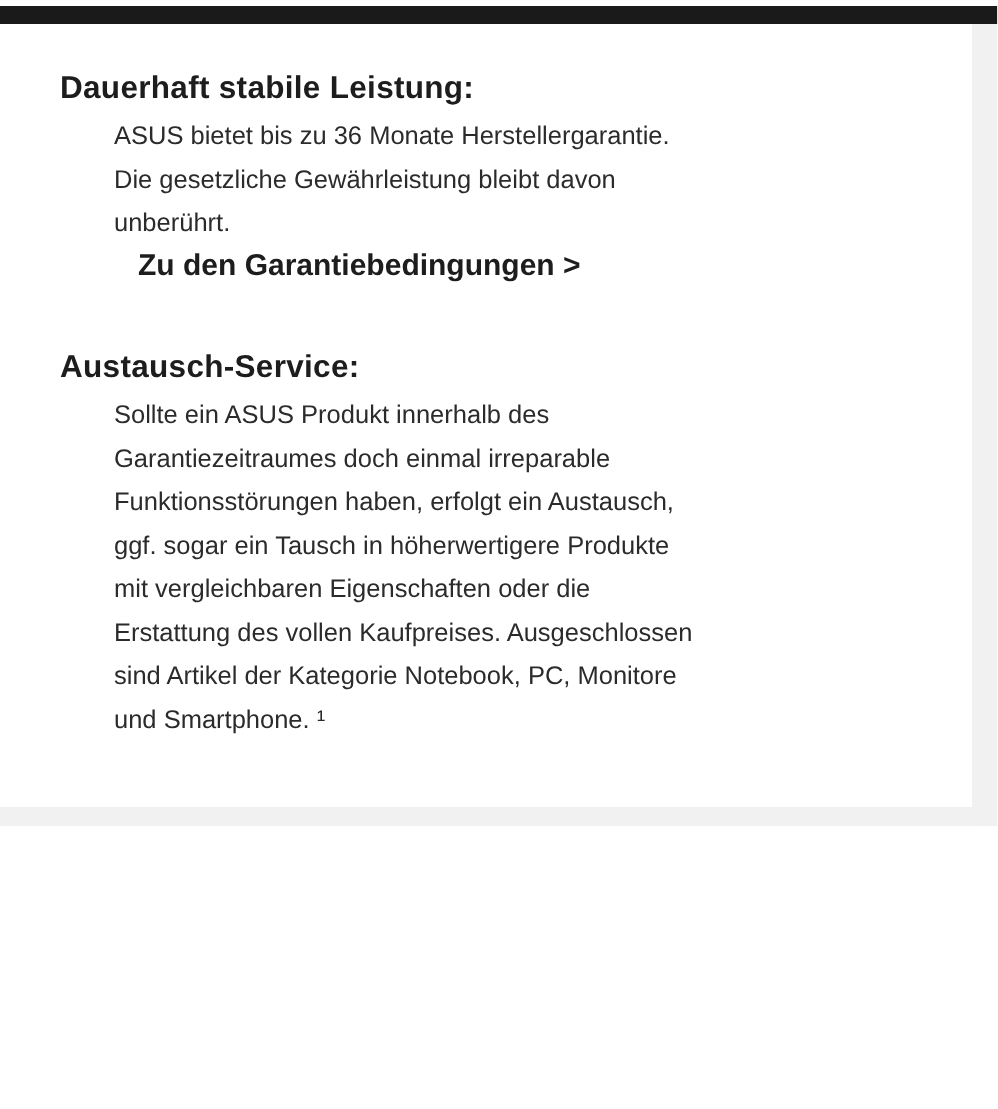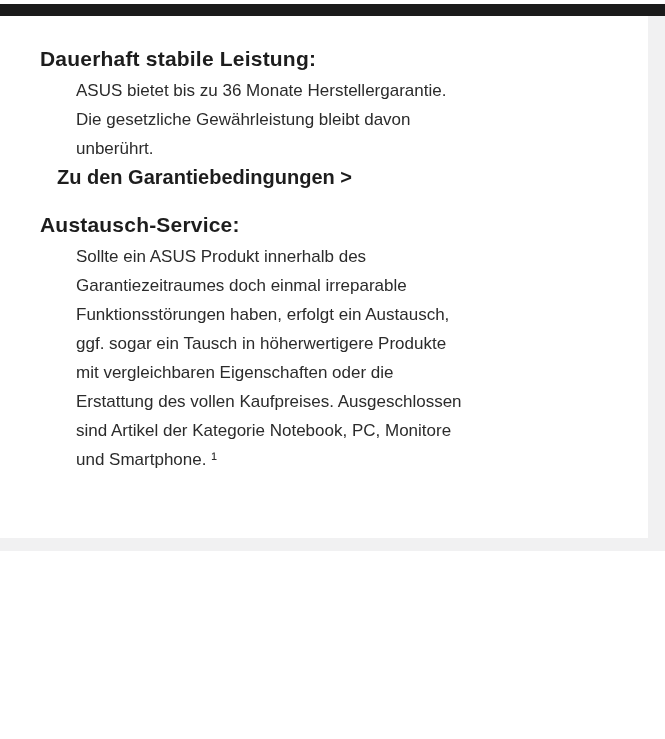--- a/index.html
+++ b/index.html
@@ -42,40 +42,40 @@
     height: 13px;
     background: var(--gutter, #f1f1f2);
   }
   .content {
     position: absolute;
     left: 40px;
     top: 46px;
     width: 568px;
   }
   .section + .section {
-    margin-top: 20px;
+    margin-top: 40px;
   }
   .section-heading {
     margin: 0;
     font-size: 21px;
     line-height: 26px;
     font-weight: 700;
     letter-spacing: 0.2px;
     color: var(--heading-text, #1d1d1d);
   }
   .section-body {
     margin: 4px 0 0 36px;
     font-size: 17px;
     line-height: 29px;
     font-weight: 400;
     color: var(--body-text, #2b2b2b);
     white-space: pre-line;
   }
   .section-link {
-    margin: 0 0 0 17px;
+    margin: 0 0 0 52px;
     font-size: 20px;
     line-height: 29px;
     font-weight: 700;
     color: var(--heading-text, #1d1d1d);
     white-space: pre-line;
     cursor: pointer;
   }
 </style>
 </head>
 <body>

